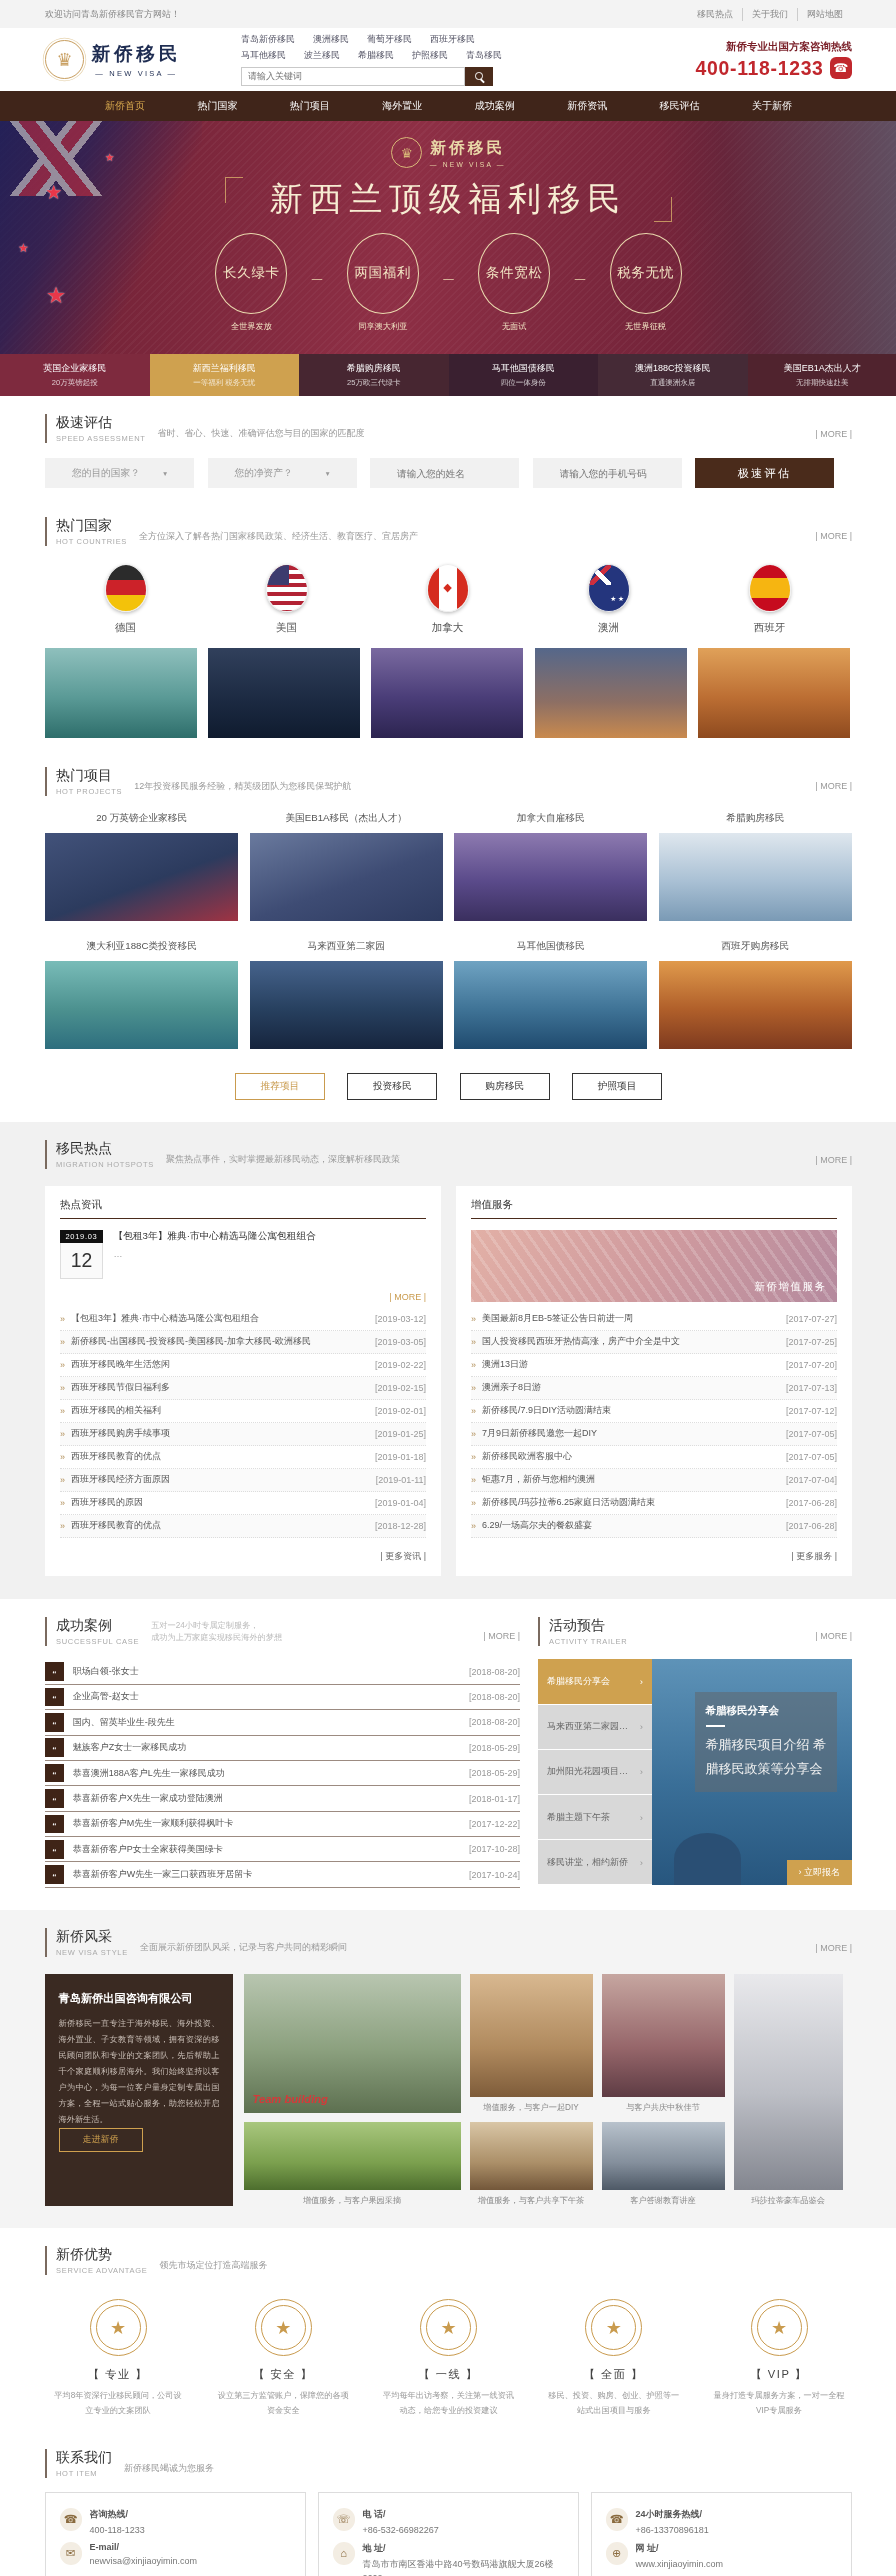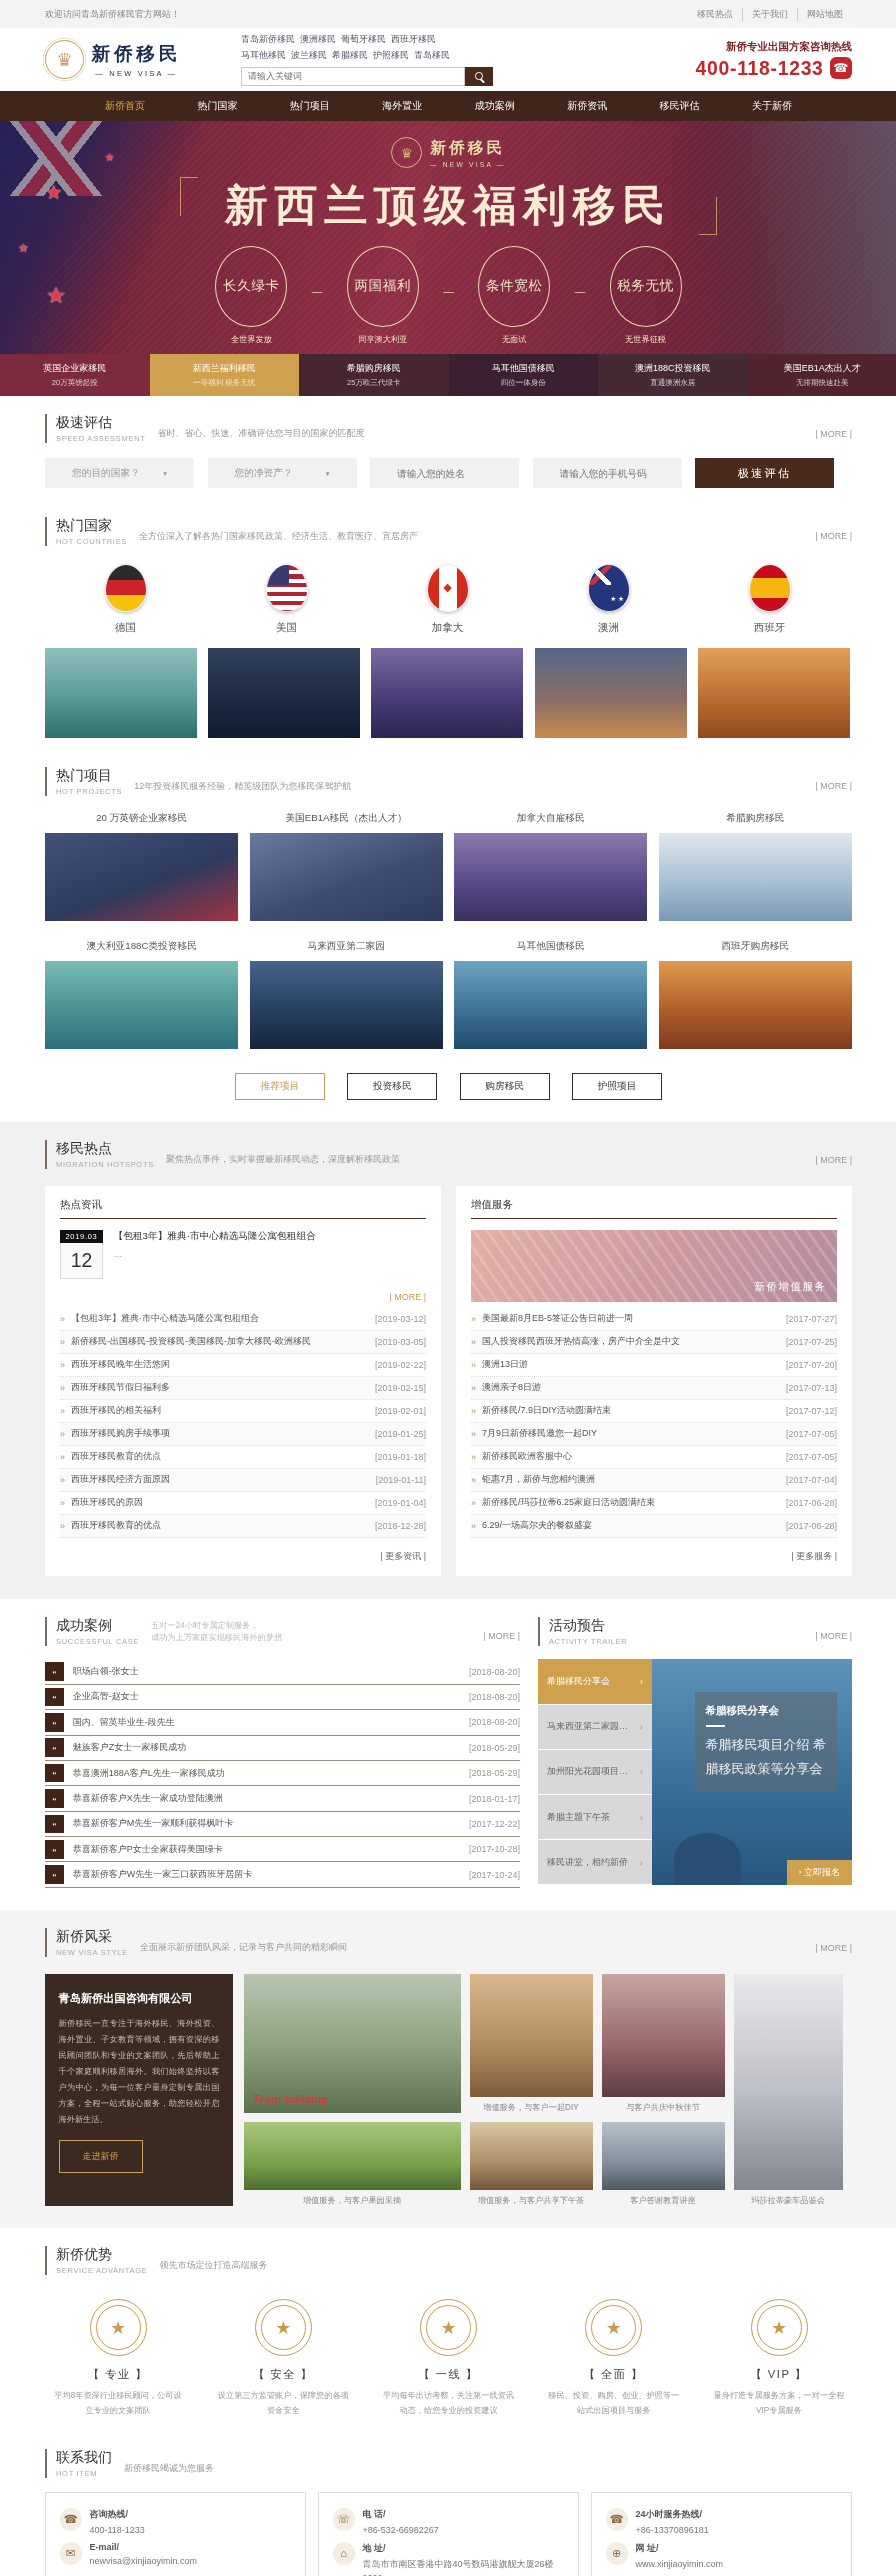--- a/index.html
+++ b/index.html
@@ -11,21 +11,21 @@
 .topbar-links span{padding:0 9px;border-left:0.7px solid #ccc;cursor:pointer}
 .topbar-links span:first-child{border-left:none}
 
 .header{height:63px;display:flex;align-items:center;padding:0 45px}
 .logo{display:flex;align-items:center;gap:7.5px}
 .emblem{width:39px;height:39px;border:1.5px solid #c9a063;border-radius:50%;display:flex;align-items:center;justify-content:center;color:#c9a063;font-size:18px;box-shadow:0 0 0 1.5px #fff,0 0 0 2.2px #e6d3ae}
 .logo-txt{text-align:center}
 .logo-cn{font-size:18.7px;font-weight:bold;color:#1f2d52;letter-spacing:3.7px}
 .logo-en{font-size:7.5px;color:#1f2d52;letter-spacing:2.2px;margin-top:1.5px}
 .head-mid{margin-left:60px}
-.head-links{display:flex;gap:5px;font-size:9px;color:#556;margin-bottom:3px}
+.head-links{display:flex;gap:18px;font-size:9px;color:#556;margin-bottom:3px}
 .head-links span{cursor:pointer}
 .search-row{display:flex;margin-top:4.5px}
 .search-row input{width:224px;height:19.4px;border:0.7px solid #c9c9c9;font-size:9px;padding:0 6px;color:#666;outline:none}
 .search-btn{width:28px;height:19.4px;background:#4a2b1b;border:none;display:flex;align-items:center;justify-content:center;cursor:pointer}
 .mag{width:7.5px;height:7.5px;border:1.5px solid #fff;border-radius:50%;position:relative}
 .mag::after{content:"";position:absolute;width:5.2px;height:1.5px;background:#fff;transform:rotate(45deg);right:-3.7px;bottom:-2.2px}
 .hotline{margin-left:auto;text-align:right}
 .hotline-label{font-size:10.5px;font-weight:bold;color:#7a1f28}
 .hotline-row{display:flex;align-items:center;justify-content:flex-end;gap:6px;margin-top:3px}
 .hotline-phone{font-size:19.4px;font-weight:bold;color:#c1272d;letter-spacing:0.7px}
@@ -42,21 +42,21 @@
 .hero-right{position:absolute;right:0;top:0;width:284px;height:100%;background:linear-gradient(260deg,rgba(96,116,134,.5),rgba(60,40,60,.2) 55%,transparent 75%)}
 .hero-inner{position:relative;z-index:2;text-align:center;padding-top:16.4px}
 .hero-logo{display:inline-flex;align-items:center;gap:7.5px}
 .hero-emblem{width:31px;height:31px;border:0.7px solid #d8b878;border-radius:50%;display:flex;align-items:center;justify-content:center;color:#d8b878;font-size:13.5px}
 .hero-logo-cn{font-size:15.7px;color:#e9d9a8;letter-spacing:3px;font-weight:bold}
 .hero-logo-en{font-size:6.7px;color:#e9d9a8;letter-spacing:2.2px;margin-top:2.2px}
 .hero-title-row{display:flex;align-items:stretch;justify-content:center;gap:27px;margin-top:9px}
 .corner{width:18px}
 .corner.tl{border-left:1.5px solid rgba(222,183,109,.75);border-top:1.5px solid rgba(222,183,109,.75);margin-bottom:19.4px}
 .corner.br{border-right:1.5px solid rgba(222,183,109,.75);border-bottom:1.5px solid rgba(222,183,109,.75);margin-top:19.4px}
-.hero-title{font-size:43px;font-weight:bold;color:#f7ecd2;letter-spacing:6.7px}
+.hero-title{font-size:33px;font-weight:normal;color:#f7ecd2;letter-spacing:6.7px}
 .hero-sub{margin-top:6px;font-size:12.7px;color:#fff;letter-spacing:1.5px}
 .hero-feats{margin-top:10.5px;display:flex;justify-content:center;align-items:flex-start}
 .feat{width:112px;text-align:center}
 .feat-circle{width:72px;height:81px;margin:0 auto;border:0.7px solid #ead9ae;border-radius:50%;display:flex;align-items:center;justify-content:center;font-size:13.5px;color:#f3e6c4;letter-spacing:0.7px}
 .feat-dash{width:19.4px;text-align:center;color:#ead9ae;margin-top:39px;font-size:10.5px}
 .feat-cap{margin-top:6px;font-size:8.2px;color:#f0e2c2;line-height:1.6}
 .hero-strip{display:flex;height:42px}
 .strip-item{flex:1;display:flex;flex-direction:column;align-items:center;justify-content:center;cursor:pointer;background:#3f1f2b}
 .strip-item:nth-child(1){background:#7e2a3e}
 .strip-item:nth-child(3){background:#472631}
@@ -161,21 +161,21 @@
 .o-title{font-size:10.5px;color:#fff;font-weight:bold}
 .o-line{width:19.4px;height:1.5px;background:#fff;margin:6.7px 0}
 .o-desc{font-size:13px;color:#f0f0f0;line-height:1.8}
 .signup{position:absolute;right:0;bottom:0;background:#cfa14f;color:#fff;font-size:9px;padding:6px 12px;cursor:pointer}
 
 .stylesec{background:#f4f4f4}
 .style-grid{margin-top:16.4px;display:flex;gap:10.5px}
 .company{width:188px;background:#3a2a22;color:#fff;padding:16.4px 13.5px}
 .co-name{font-size:11.2px;font-weight:bold;line-height:1.5;margin-bottom:9px}
 .co-intro{font-size:8.2px;color:#c9beb6;line-height:1.95;text-align:justify}
-.co-btn{margin-top:12px;width:84px;height:33px;border:0.7px solid #cfa14f;color:#cfa14f;font-size:9px;display:flex;align-items:center;justify-content:center;cursor:pointer;background:transparent}
+.co-btn{width:84px;height:24px;border:0.7px solid #cfa14f;color:#cfa14f;font-size:9px;display:flex;align-items:center;justify-content:center;cursor:pointer;background:transparent}
 .photo-grid{flex:1;display:grid;grid-template-columns:217px 123px 123px 109px;grid-template-rows:139px 84px;gap:9px}
 .pcell{display:flex;flex-direction:column;cursor:pointer}
 .pimg{flex:1;position:relative}
 .pcap{font-size:8.2px;color:#888;margin-top:4.5px;text-align:center;white-space:nowrap;overflow:hidden}
 .plabel{position:absolute;left:9px;bottom:7.5px;color:#d43a3a;font-size:11.2px;font-weight:bold;font-style:italic}
 .ph-a{background:linear-gradient(180deg,#b8c6b0 0%,#8ba07e 55%,#5d7050 100%)}
 .ph-b{background:linear-gradient(180deg,#d8b890 0%,#b08a5e 60%,#7e5c3a 100%)}
 .ph-c{background:linear-gradient(180deg,#c6a6a0 0%,#96666a 60%,#5e3c44 100%)}
 .ph-d{background:linear-gradient(180deg,#e9e9ec 0%,#bdbfc6 55%,#83868f 100%)}
 .ph-e{background:linear-gradient(180deg,#a9c77e 0%,#7ba04e 60%,#4d6e2e 100%)}

